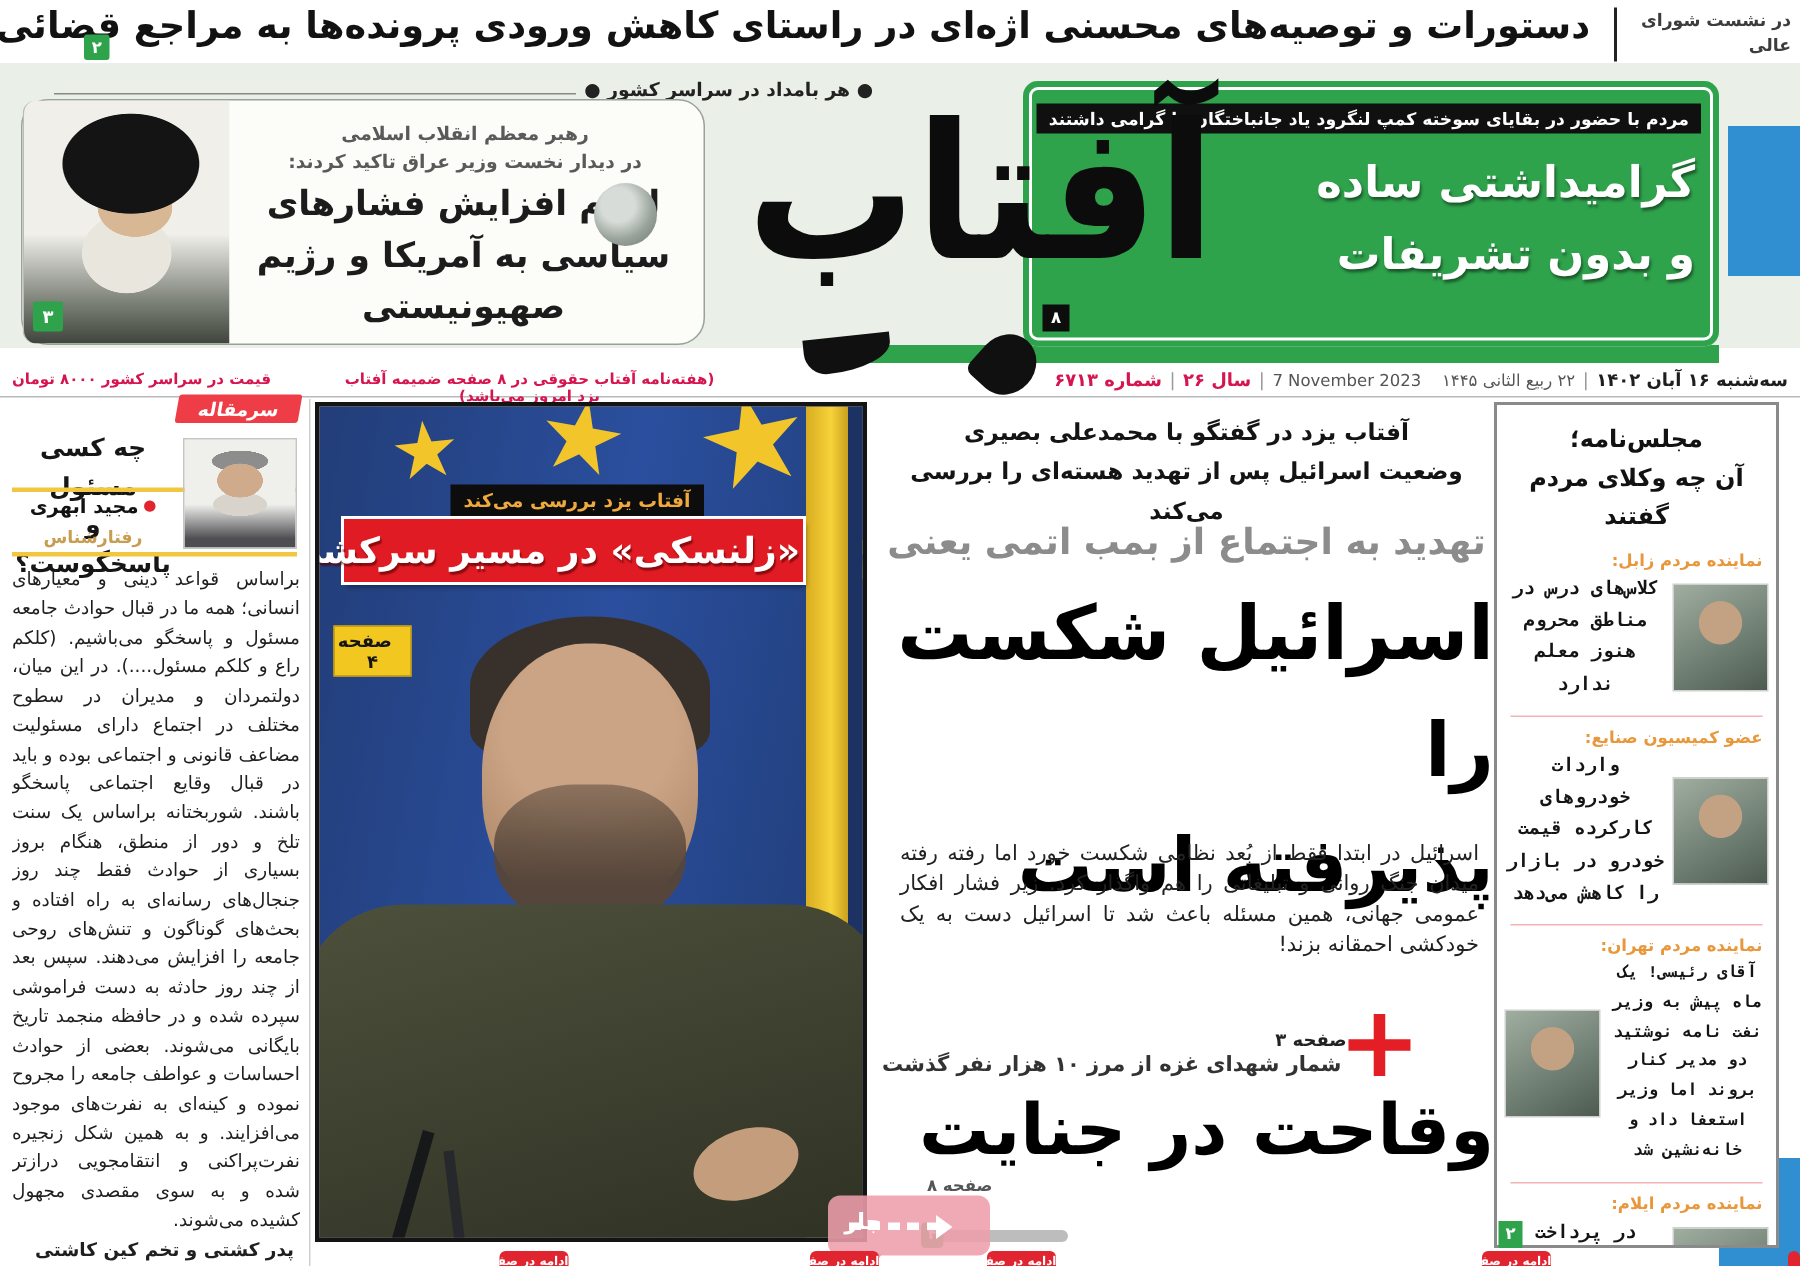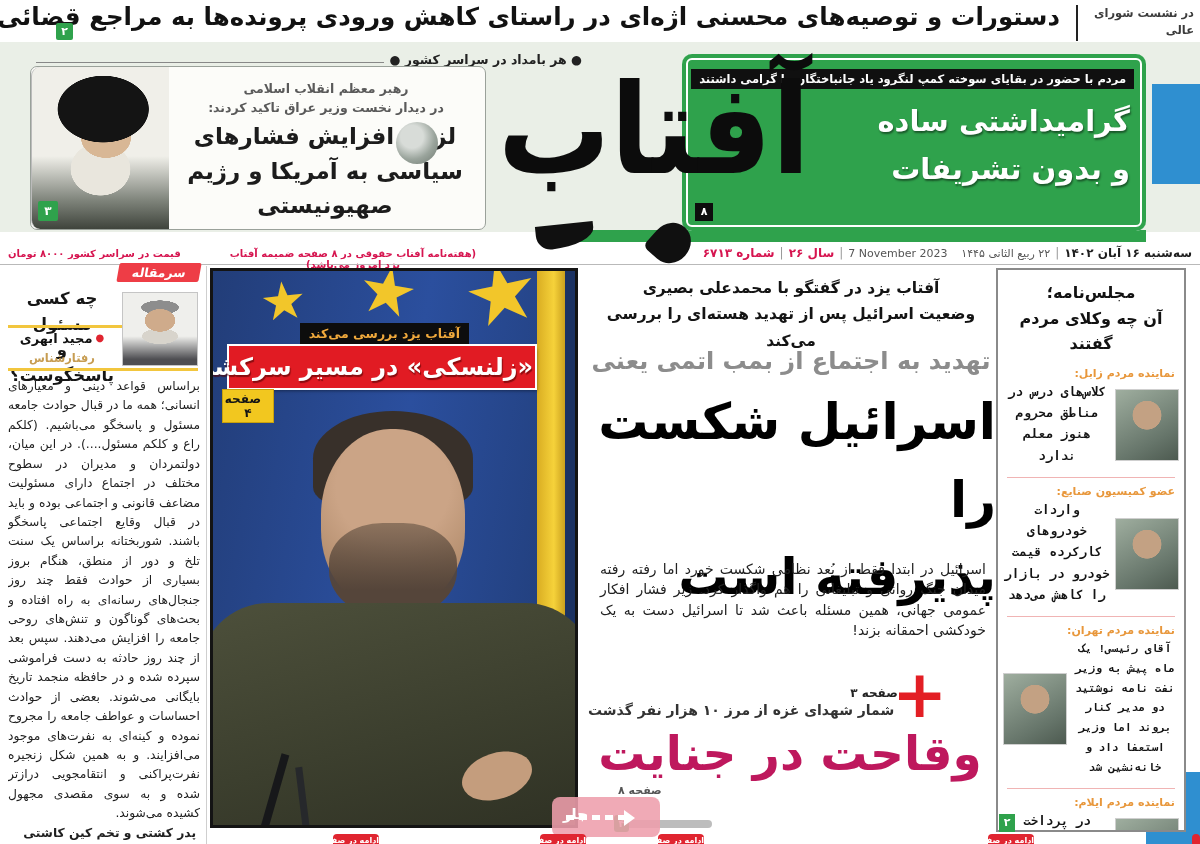--- a/index.html
+++ b/index.html
@@ -26,22 +26,22 @@
     text-align:center; line-height:17px; border-radius:2px;
   }
   
   .band { position:absolute; top:42px; left:0; right:0; height:190px; background:#eaefe7; }
   .tagline-rule { position:absolute; top:62px; left:36px; width:390px; height:1px; background:#888; }
   .tagline {
     position:absolute; top:52px; right:612px; font-size:12.5px; font-weight:bold; color:#222;
     background:#eaefe7; padding:0 6px; white-space:nowrap;
   }
   .leader-box {
-    position:absolute; top:66px; left:30px; width:456px; height:164px;
-    background:#fcfcf9; border:1px solid #9aa19a; border-radius:7px;
+    position:absolute; top:66px; left:14px; width:456px; height:164px;
+    background:#fcfcf9; border:1px solid #9aa19a; border-radius:18px;
   }
   .leader-photo {
     position:absolute; top:0; left:0; bottom:0; width:138px;
     border-radius:9px 0 0 9px; border-left:1px solid #bbb;
     background:
       radial-gradient(ellipse 55% 34% at 52% 26%, #141414 0 60%, rgba(0,0,0,0) 61%),
       radial-gradient(ellipse 30% 20% at 54% 44%, #d8b795 0 60%, rgba(0,0,0,0) 61%),
       radial-gradient(ellipse 36% 27% at 50% 63%, #e9e6dd 0 60%, rgba(0,0,0,0) 61%),
       linear-gradient(180deg, #f0efe9 0 55%, #80857c 82%, #3f443c 100%);
   }
@@ -163,41 +163,41 @@
     position:absolute; top:52px; right:106px; background:#0d0d0d; color:#f0a93c;
     font-size:12.5px; font-weight:bold; padding:3px 9px; white-space:nowrap;
   }
   .z-label-head {
     position:absolute; top:75px; left:16px; right:40px; background:#e11b23;
     color:#ffffff; font-weight:900; font-size:24px; text-align:center;
     padding:7px 2px; white-space:nowrap; text-shadow:1px 2px 1px rgba(80,0,0,0.6);
     box-shadow:0 0 0 2px #fff, 2px 3px 3px rgba(0,0,0,0.4);
   }
   .z-label-page {
-    position:absolute; top:118px; left:9px; width:52px; background:#f2c71f; color:#151515;
+    position:absolute; top:146px; left:9px; width:52px; background:#f2c71f; color:#151515;
     font-size:12px; font-weight:bold; text-align:center; padding:2px 12px; border:1px solid #c9a10c;
   }
   
   .ms-kicker { position:absolute; top:275px; left:588px; width:406px; text-align:center;
     font-size:15.5px; font-weight:bold; color:#141414; line-height:1.7; }
   .ms-overline { position:absolute; top:347px; left:588px; width:406px; text-align:center;
     font-size:24px; font-weight:900; color:#8c8c8c; }
   .ms-headline { position:absolute; top:384px; left:584px; width:412px; 
     font-size:50px; font-weight:900; color:#000; line-height:1.55; letter-spacing:-1px; }
   .ms-body { position:absolute; top:559px; left:600px; width:386px; text-align:justify;
     font-size:14px; line-height:1.45; font-weight:500; color:#222; }
   .ms-pageref { position:absolute; top:686px; left:842px; width:64px; text-align:center;
     font-size:12px; font-weight:bold; color:#222; }
   .plus-icon { position:absolute; top:662px; left:892px; font-size:66px; font-weight:bold;
     color:#e31e24; line-height:1; }
   
   .gz-kicker { position:absolute; top:702px; left:588px; width:390px; text-align:left;
     font-size:14px; font-weight:bold; color:#333; }
-  .gz-headline { position:absolute; top:716px; left:584px; width:412px; text-align:center;
-    font-size:47px; font-weight:900; color:#be185d; line-height:1.6; }
+  .gz-headline { position:absolute; top:716px; left:584px; width:412px; 
+    font-size:47px; font-weight:900; color:#000000; line-height:1.6; }
   .gz-pageref { position:absolute; top:784px; left:618px; font-size:11px; font-weight:bold; color:#555; }
   
   .mj-box { position:absolute; top:268px; left:996px; width:190px; height:564px;
     border:2px solid #8a8a8a; background:#fff; overflow:hidden; }
   .mj-title { margin:10px 4px 6px; text-align:center; font-size:16px; font-weight:900;
     color:#121212; line-height:1.6; }
   .mj-item { padding:2px 5px 6px; }
   .mj-kicker { text-align:right; font-size:11px; color:#e8973b; font-weight:bold; margin:2px 4px 3px; }
   .mj-row { display:flex; align-items:center; gap:4px; }
   .mj-photo { flex:none; width:64px; height:72px; border:1px solid #cfcfcf;

